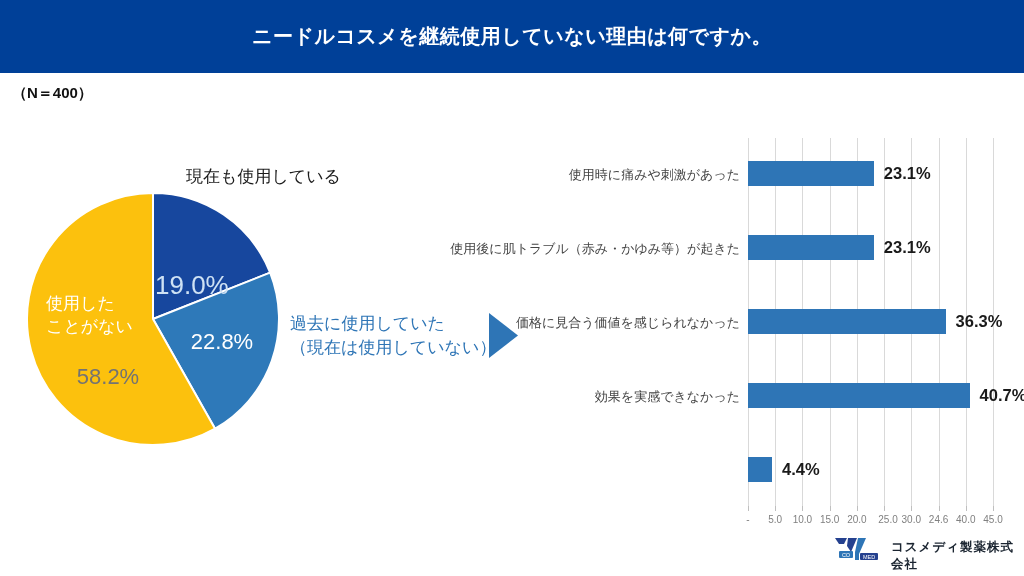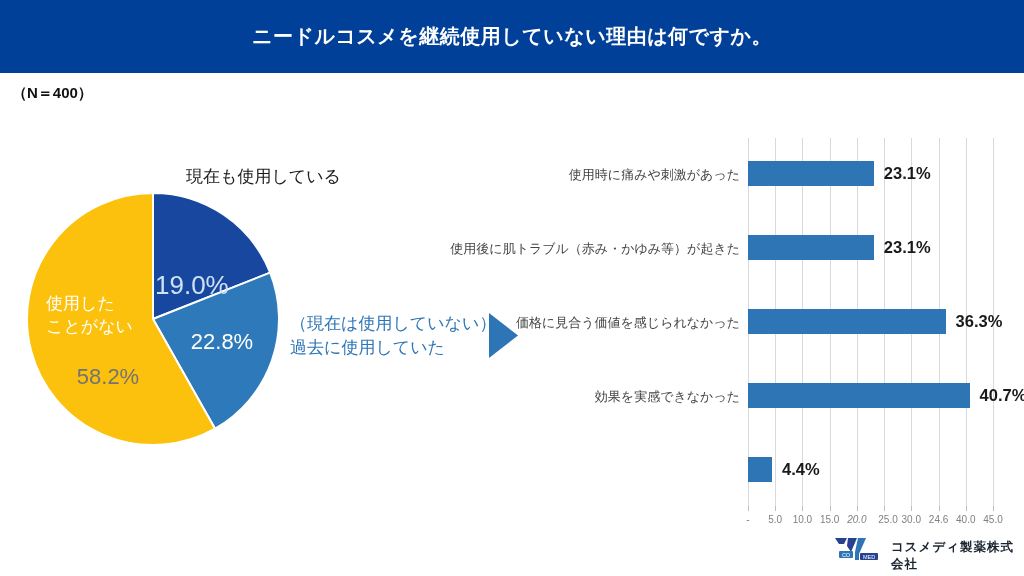--- a/index.html
+++ b/index.html
@@ -109,22 +109,22 @@
   <div class="pie-pct pct-current">19.0%</div>
   <div class="pie-pct pct-past">22.8%</div>
   <div class="pie-pct pct-never">58.2%</div>
 
   <div class="never-label">
     <div>使用した</div>
     <div>ことがない</div>
   </div>
 
   <div class="callout">
+    <div>過去に使用していた</div>
     <div>（現在は使用していない）</div>
-    <div>過去に使用していた</div>
   </div>
 
   <svg class="arrow-svg" width="29" height="45" viewBox="0 0 29 45">
     <polygon points="0,0 29,22.5 0,45" fill="#2e75b6"></polygon>
   </svg>
 
   <div id="bar-plot" class="bar-plot">
       <div class="gridline" style="left: 0px;"></div>
       <div class="tickmark" style="left: 0px;"></div>
       <div class="tick-label" style="left: -15px;">-</div>
@@ -132,21 +132,21 @@
       <div class="tickmark" style="left: 27.2px;"></div>
       <div class="tick-label" style="left: 12.2px;">5.0</div>
       <div class="gridline" style="left: 54.4px;"></div>
       <div class="tickmark" style="left: 54.4px;"></div>
       <div class="tick-label" style="left: 39.4px;">10.0</div>
       <div class="gridline" style="left: 81.7px;"></div>
       <div class="tickmark" style="left: 81.7px;"></div>
       <div class="tick-label" style="left: 66.7px;">15.0</div>
       <div class="gridline" style="left: 108.9px;"></div>
       <div class="tickmark" style="left: 108.9px;"></div>
-      <div class="tick-label" style="left: 93.9px; font-style: italic;">20.0</div>
+      <div class="tick-label" style="left: 93.9px;">20.0</div>
       <div class="gridline" style="left: 136.1px;"></div>
       <div class="tickmark" style="left: 136.1px;"></div>
       <div class="tick-label" style="left: 125px;">25.0</div>
       <div class="gridline" style="left: 163.3px;"></div>
       <div class="tickmark" style="left: 163.3px;"></div>
       <div class="tick-label" style="left: 148.3px;">30.0</div>
       <div class="gridline" style="left: 190.6px;"></div>
       <div class="tickmark" style="left: 190.6px;"></div>
       <div class="tick-label" style="left: 175.6px;">24.6</div>
       <div class="gridline" style="left: 217.8px;"></div>

